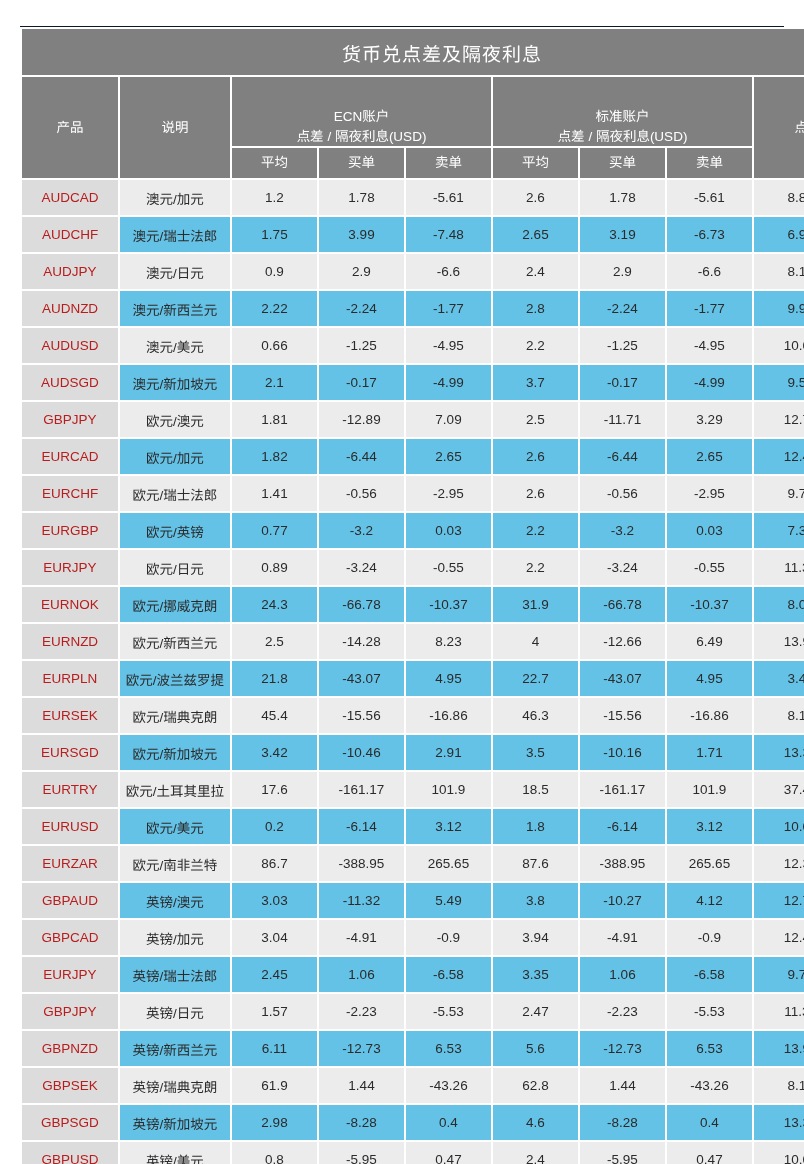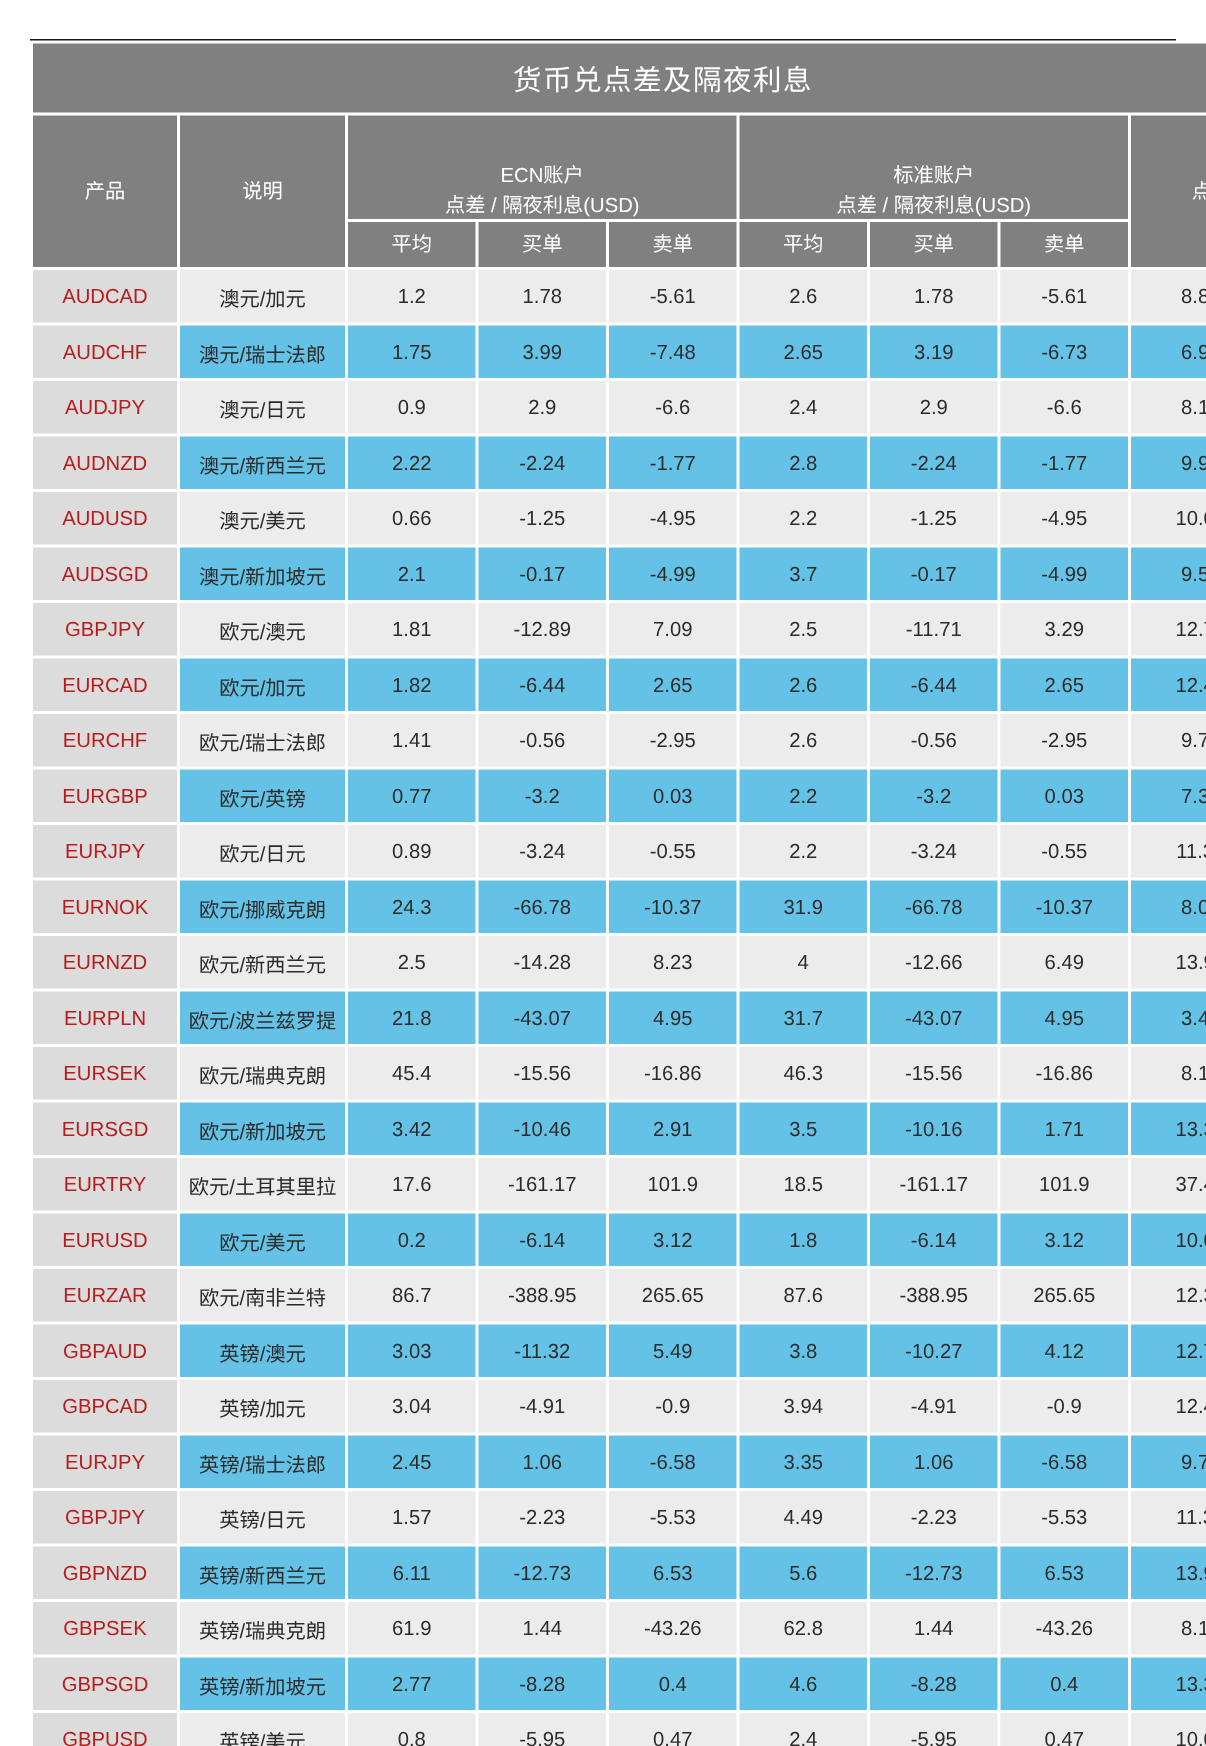--- a/index.html
+++ b/index.html
@@ -290,21 +290,21 @@
             <td class="cell">-12.66</td>
             <td class="cell">6.49</td>
             <td class="cell">13.9426</td>
           </tr>
           <tr class="blue">
             <td class="sym">EURPLN</td>
             <td class="cell">欧元/波兰兹罗提</td>
             <td class="cell">21.8</td>
             <td class="cell">-43.07</td>
             <td class="cell">4.95</td>
-            <td class="cell">31.7</td>
+            <td class="cell">22.7</td>
             <td class="cell">-43.07</td>
             <td class="cell">4.95</td>
             <td class="cell">3.4559</td>
           </tr>
           <tr class="light">
             <td class="sym">EURSEK</td>
             <td class="cell">欧元/瑞典克朗</td>
             <td class="cell">45.4</td>
             <td class="cell">-15.56</td>
             <td class="cell">-16.86</td>
@@ -389,21 +389,21 @@
             <td class="cell">1.06</td>
             <td class="cell">-6.58</td>
             <td class="cell">9.7615</td>
           </tr>
           <tr class="light">
             <td class="sym">GBPJPY</td>
             <td class="cell">英镑/日元</td>
             <td class="cell">1.57</td>
             <td class="cell">-2.23</td>
             <td class="cell">-5.53</td>
-            <td class="cell">4.49</td>
+            <td class="cell">2.47</td>
             <td class="cell">-2.23</td>
             <td class="cell">-5.53</td>
             <td class="cell">11.3255</td>
           </tr>
           <tr class="blue">
             <td class="sym">GBPNZD</td>
             <td class="cell">英镑/新西兰元</td>
             <td class="cell">6.11</td>
             <td class="cell">-12.73</td>
             <td class="cell">6.53</td>
@@ -419,21 +419,21 @@
             <td class="cell">1.44</td>
             <td class="cell">-43.26</td>
             <td class="cell">62.8</td>
             <td class="cell">1.44</td>
             <td class="cell">-43.26</td>
             <td class="cell">8.1636</td>
           </tr>
           <tr class="blue">
             <td class="sym">GBPSGD</td>
             <td class="cell">英镑/新加坡元</td>
-            <td class="cell">2.77</td>
+            <td class="cell">2.98</td>
             <td class="cell">-8.28</td>
             <td class="cell">0.4</td>
             <td class="cell">4.6</td>
             <td class="cell">-8.28</td>
             <td class="cell">0.4</td>
             <td class="cell">13.3021</td>
           </tr>
           <tr class="light">
             <td class="sym">GBPUSD</td>
             <td class="cell">英镑/美元</td>

